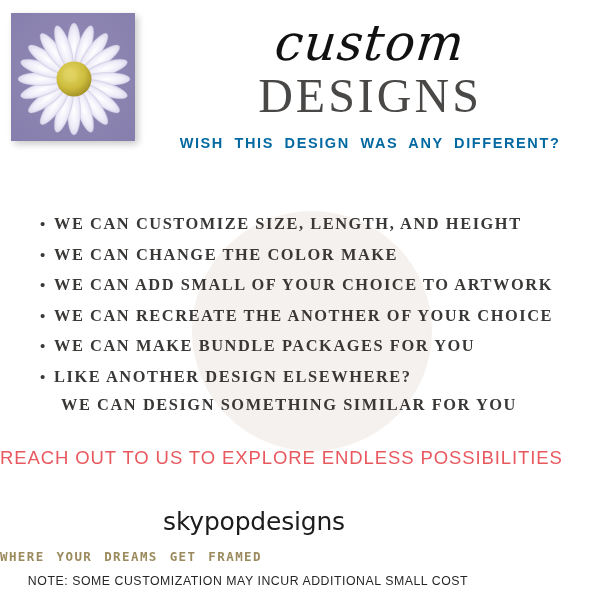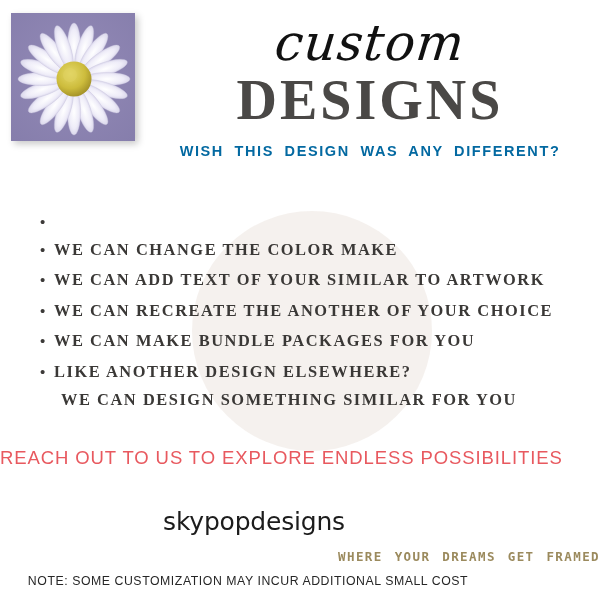--- a/index.html
+++ b/index.html
@@ -67,22 +67,22 @@
     font-size: 50px;
     line-height: 1.0;
     color: #111111;
     letter-spacing: 1px;
     transform: skewX(-6deg);
     display: block;
     margin-bottom: 4px;
   }
   .display-word {
     font-family: "Liberation Serif", "DejaVu Serif", serif;
-    font-weight: 700;
-    font-size: 56px;
+    font-weight: 400;
+    font-size: 48px;
     line-height: 1.02;
     color: #4a4846;
     letter-spacing: 3px;
     display: block;
   }
   .subhead {
     margin-top: 14px;
     font-family: "Liberation Sans", sans-serif;
     font-weight: 700;
     font-size: 14.5px;
@@ -157,21 +157,21 @@
     font-weight: 400;
     font-size: 25px;
     letter-spacing: -0.2px;
     color: #1c1c1c;
   }
   .tagline {
     position: absolute;
     left: 0;
     top: 549px;
     width: 600px;
-    text-align: right;
+    text-align: left;
     z-index: 2;
     font-family: "DejaVu Sans Mono", "Liberation Mono", monospace;
     font-weight: 700;
     font-size: 12.5px;
     letter-spacing: 1.4px;
     word-spacing: 3px;
     color: #9b8a5d;
   }
   .note {
     position: absolute;
@@ -245,28 +245,29 @@
 
   <div class="headline-wrap">
     <span class="script-word">custom</span>
     <span class="display-word">DESIGNS</span>
     <span class="subhead">WISH  THIS  DESIGN  WAS ANY DIFFERENT?</span>
   </div>
 
   <ul class="bullet-list">
     <li class="bullet-row">
       <span class="bullet-dot">•</span>
+      <span class="bullet-text">WE CAN CUSTOMIZE SIZE, LENGTH, AND HEIGHT</span>
     </li>
     <li class="bullet-row">
       <span class="bullet-dot">•</span>
       <span class="bullet-text">WE CAN CHANGE THE COLOR MAKE</span>
     </li>
     <li class="bullet-row">
       <span class="bullet-dot">•</span>
-      <span class="bullet-text">WE CAN ADD TEXT OF YOUR SIMILAR TO ARTWORK</span>
+      <span class="bullet-text">WE CAN ADD SMALL OF YOUR CHOICE TO ARTWORK</span>
     </li>
     <li class="bullet-row">
       <span class="bullet-dot">•</span>
       <span class="bullet-text">WE CAN RECREATE THE ANOTHER OF YOUR CHOICE</span>
     </li>
     <li class="bullet-row">
       <span class="bullet-dot">•</span>
       <span class="bullet-text">WE CAN MAKE BUNDLE PACKAGES FOR YOU</span>
     </li>
     <li class="bullet-row">

